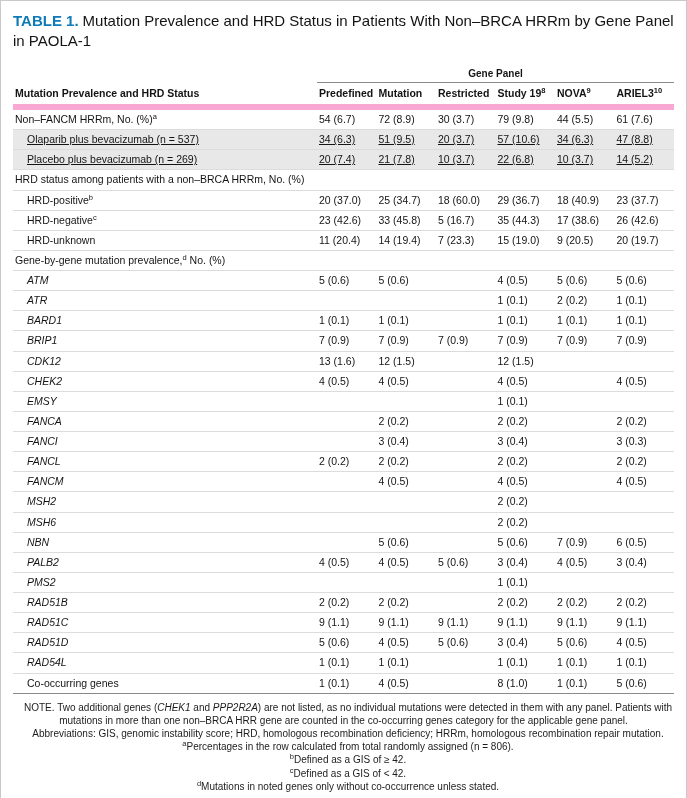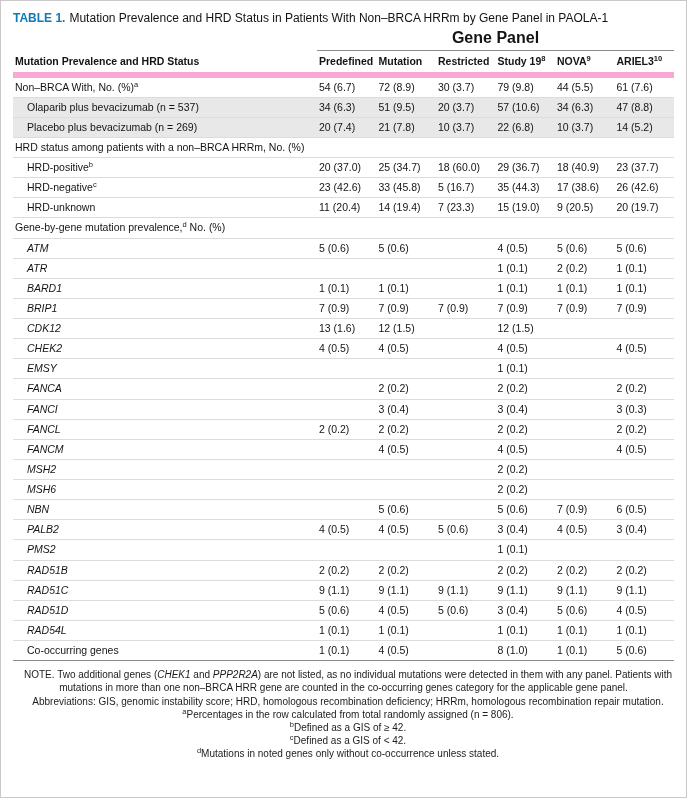--- a/index.html
+++ b/index.html
@@ -3,39 +3,39 @@
 <meta charset="utf-8">
 <style>
   :root { --accent:#0e7ab8; --shade:#e8e8e8; }
   * { box-sizing: border-box; }
   html,body { margin:0; padding:0; background:#fff; }
   body { font-family:"Liberation Sans", sans-serif; color:#141414; }
   .page {
     width:687px; min-height:798px; background:#fff;
     border:1px solid #c9c9c9; padding:9px 12px 10px;
   }
-  .table-title { font-size:12px; line-height:1.3; margin:1px 0 2px; }
+  .table-title { font-size:15px; line-height:1.3; margin:1px 0 18px; }
   .table-label { color:var(--accent); font-weight:bold; margin-right:4px; }
   table { width:100%; border-collapse:collapse; table-layout:fixed; font-size:10.5px; }
   col.c0 { width:304px; }
   thead th { font-weight:bold; text-align:left; }
   .spanner {
     text-align:center; border-bottom:1px solid #8a8a8a;
-    padding:0 0 3px; font-size:16px;
+    padding:0 0 3px; font-size:10px;
   }
   tr.col-headers th {
     border-bottom:6px solid #f9a8d4;
     padding:4px 2px 5px; vertical-align:bottom;
   }
   tbody td {
     padding:3px 2px; border-bottom:1px solid #dcdcdc;
     vertical-align:top; line-height:1.25;
   }
   tbody tr:last-child td { border-bottom:1px solid #8a8a8a; }
-  tr.shaded td { background:var(--shade); }
+  tr.shaded td { background:var(--shade);text-decoration:underline; }
   td.row-label { padding-left:2px; }
   td.row-label.indent1 { padding-left:14px; }
   td.cell { padding-left:2px; }
   .gene { font-style:italic; }
   sup { font-size:7.5px; vertical-align:super; line-height:0; }
   .footnotes { margin-top:7px; font-size:10px; color:#1c1c1c; line-height:1.32;text-align:center; }
   .footnote { margin:0; text-indent:9px; }
   .it { font-style:italic; }
 </style>
 </head>
@@ -67,21 +67,21 @@
           <th>Predefined</th>
           <th>Mutation</th>
           <th>Restricted</th>
           <th>Study 19<sup>8</sup></th>
           <th>NOVA<sup>9</sup></th>
           <th>ARIEL3<sup>10</sup></th>
         </tr>
     </thead>
     <tbody id="table-body">
         <tr>
-          <td class="row-label indent0"><span>Non–BRCA With, No. (%)</span><sup>a</sup></td>
+          <td class="row-label indent0"><span>Non–FANCM HRRm, No. (%)</span><sup>a</sup></td>
           <td class="cell">54 (6.7)</td>
           <td class="cell">72 (8.9)</td>
           <td class="cell">30 (3.7)</td>
           <td class="cell">79 (9.8)</td>
           <td class="cell">44 (5.5)</td>
           <td class="cell">61 (7.6)</td>
         </tr>
         <tr class="shaded">
           <td class="row-label indent1"><span>Olaparib plus bevacizumab (n = 537)</span></td>
           <td class="cell">34 (6.3)</td>

